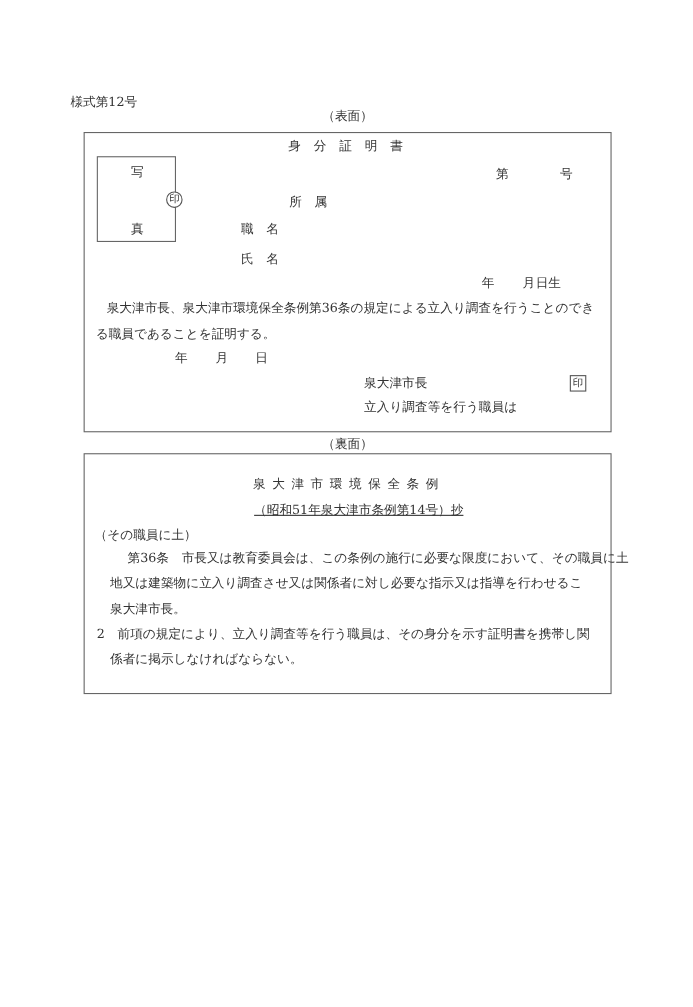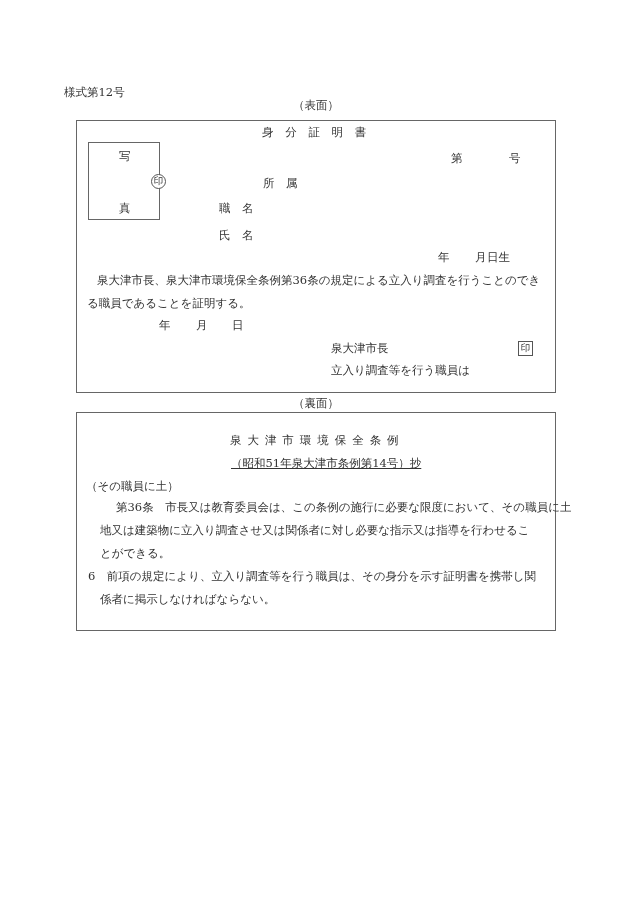--- a/index.html
+++ b/index.html
@@ -68,16 +68,16 @@
 <div class="abs" style="left:293px; top:398px;">（裏面）</div>
 
 <div class="box" style="left:76px; top:412px; width:480px; height:219px;"></div>
 
 <div class="abs" style="left:230px; top:435px; letter-spacing:0.1em;">泉 大 津 市 環 境 保 全 条 例</div>
 <div class="abs" style="left:231px; top:458px;text-decoration:underline;">（昭和51年泉大津市条例第14号）抄</div>
 <div class="abs" style="left:86px; top:481px;">（その職員に土）</div>
 
 <div class="abs" style="left:76px; top:502px;margin-left:40px;">第36条　市長又は教育委員会は、この条例の施行に必要な限度において、その職員に土</div>
 <div class="abs" style="left:100px; top:525px;">地又は建築物に立入り調査させ又は関係者に対し必要な指示又は指導を行わせるこ</div>
-<div class="abs" style="left:100px; top:548px;">とができる。</div>
+<div class="abs" style="left:100px; top:548px;">泉大津市長。</div>
 
-<div class="abs" style="left:88px; top:571px;">6　前項の規定により、立入り調査等を行う職員は、その身分を示す証明書を携帯し関</div>
+<div class="abs" style="left:88px; top:571px;">2　前項の規定により、立入り調査等を行う職員は、その身分を示す証明書を携帯し関</div>
 <div class="abs" style="left:100px; top:594px;text-align:right;">係者に掲示しなければならない。</div>
 
 </body></html>

